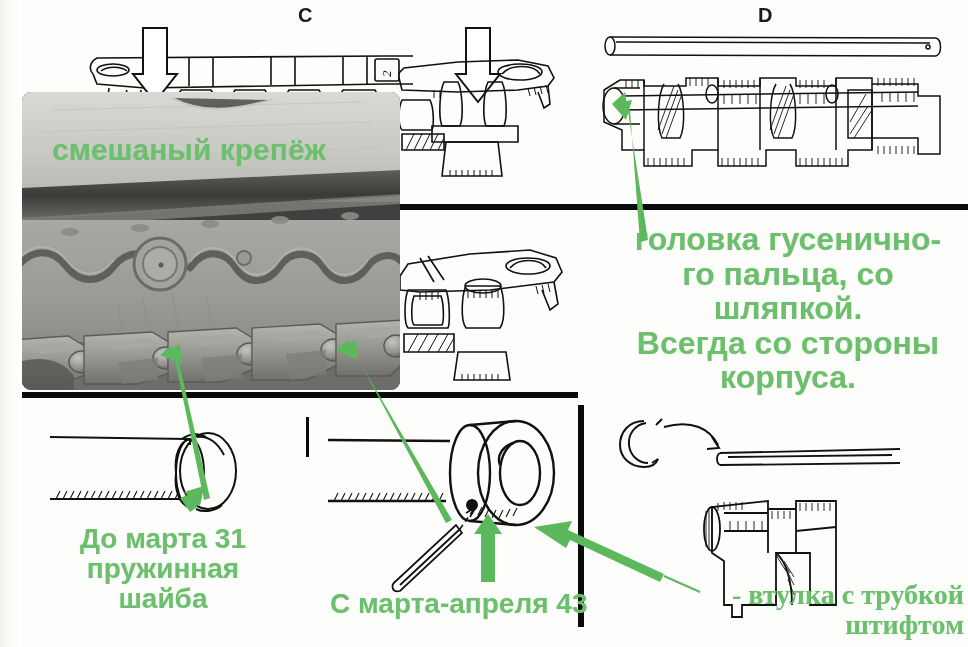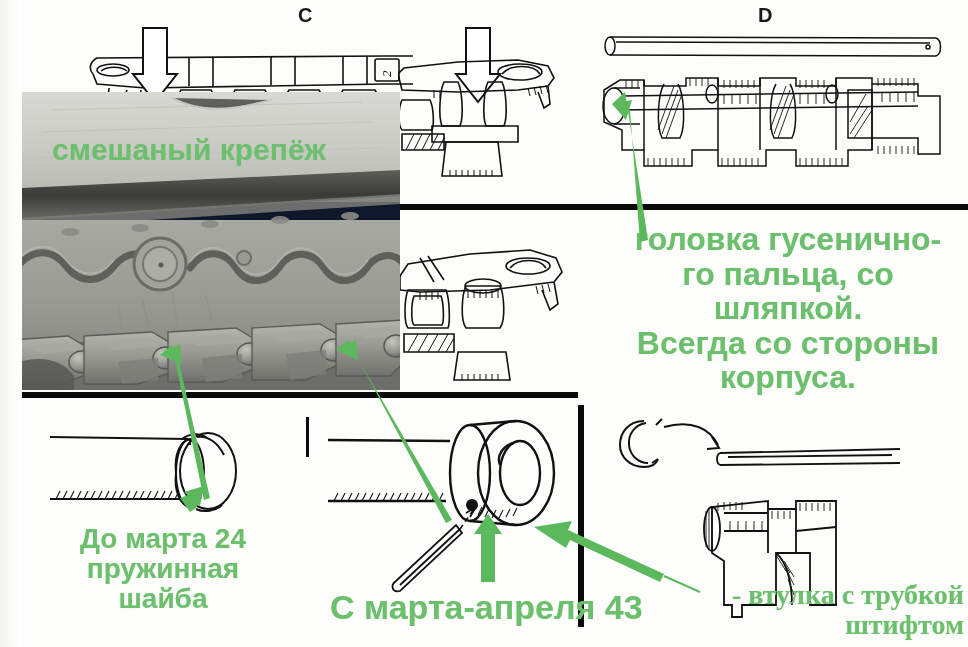--- a/index.html
+++ b/index.html
@@ -46,21 +46,22 @@
     position: absolute;
     background: #0a0a0a;
   }
   .bar-v {
     position: absolute;
     background: #0a0a0a;
   }
   .photo {
     position: absolute;
     overflow: hidden;
-    background: #0f172a;
+    background: #404040;
+    border-radius: 9px;
   }
   .photo svg, .drawing svg { display: block; }
   .drawing {
     position: absolute;
     overflow: hidden;
   }
   .arrow-layer {
     position: absolute;
     left: 0; top: 0;
     width: 968px; height: 647px;
@@ -489,25 +490,25 @@
 
     <div class="green-text" style="left:30px; top:42px; font-size:30px;">смешаный крепёж</div>
   </div>
 
   <div class="green-text" style="left:612px; top:222px; width:352px; font-size:32px; text-align:center;">головка гусенично-
 го пальца, со
 шляпкой.
 Всегда со стороны
 корпуса.</div>
 
-  <div class="green-text" style="left:38px; top:524px; width:250px; font-size:28px; text-align:center;">До марта 24
+  <div class="green-text" style="left:38px; top:524px; width:250px; font-size:28px; text-align:center;">До марта 31
 пружинная
 шайба</div>
 
-  <div class="green-text" style="left:330px; top:589px; font-size:34px;">С марта-апреля 43</div>
+  <div class="green-text" style="left:330px; top:589px; font-size:28px;">С марта-апреля 43</div>
 
   <div class="green-text" style="left:596px; top:580px; width:368px; font-size:28px; text-align:right;font-family:Liberation Serif, serif;">- втулка с трубкой
 штифтом</div>
 
   <svg class="arrow-layer" width="968" height="647" viewBox="0 0 968 647">
     <defs>
       <marker id="gArrow" markerWidth="7" markerHeight="7" refX="3" refY="3.5" orient="auto" markerUnits="strokeWidth">
         <path d="M0,0 L7,3.5 L0,7 Z" fill="#5cb85c"></path>
       </marker>
     </defs>

